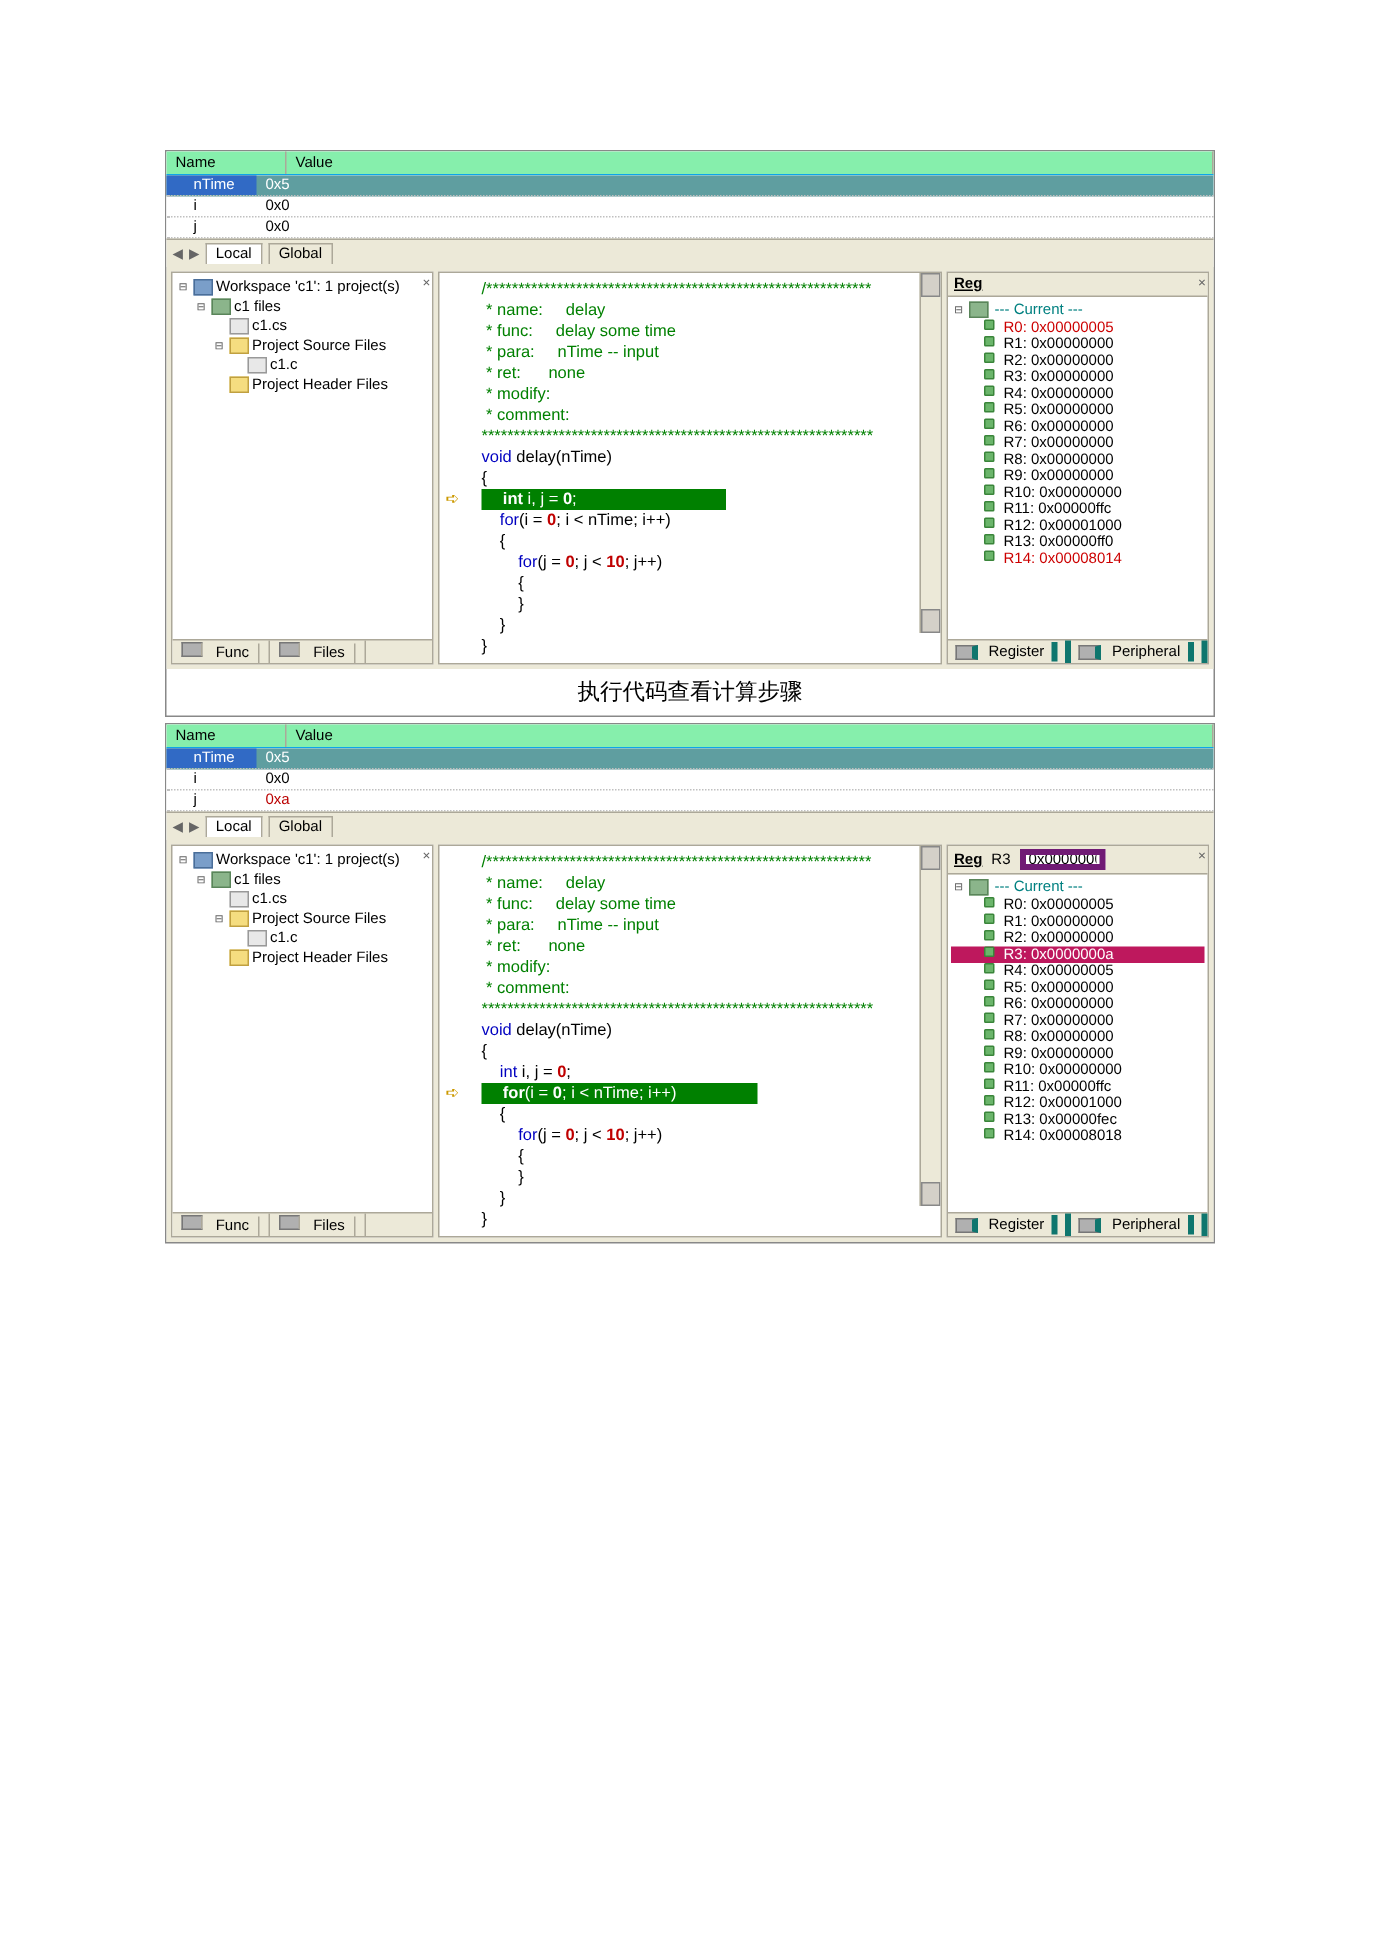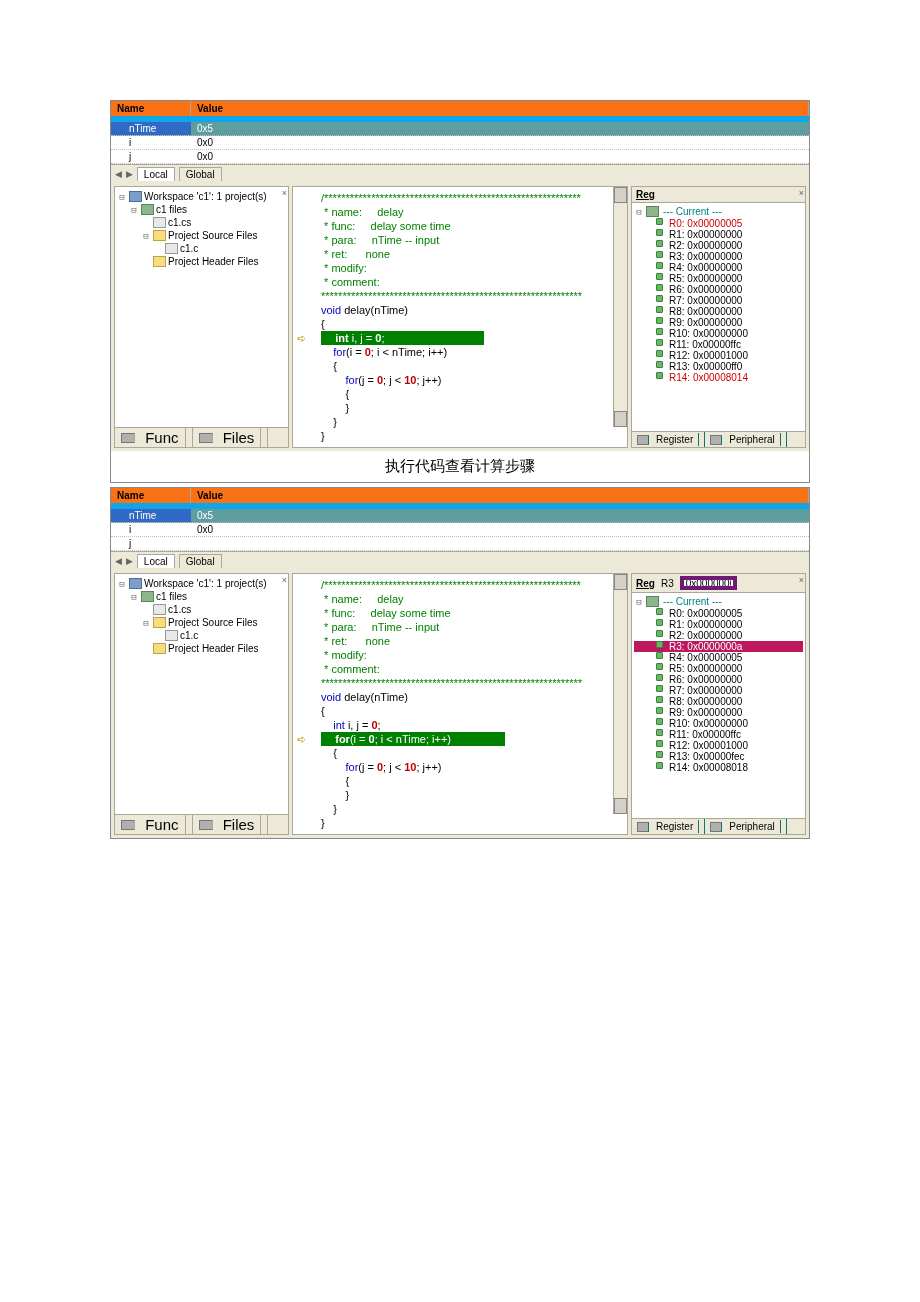--- a/index.html
+++ b/index.html
@@ -1,66 +1,66 @@
 <!DOCTYPE html>
 <html><head>
 <meta charset="utf-8">
 <style>
 *{box-sizing:border-box;margin:0;padding:0;font-family:Tahoma,Arial,sans-serif}
 body{background:#fff;padding:100px 110px 0;font-size:11px}
 .outer-frame{border:1px solid #888;background:#fff;margin-bottom:4px}
 .vars-panel{background:#fff}
-.vars-header{display:flex;background:#f97316;border-bottom:6px solid #0ea5e9;font-weight:bold;font-size:10px}
+.vars-header{display:flex;background:#86efac;border-bottom:1px solid #0ea5e9;font-weight:normal;font-size:10px}
 .vars-header .col{padding:2px 6px;border-right:1px solid #aca899}
 .col-name{width:80px}
 .col-value{flex:1}
 .vars-body{background:#fff}
 .var-row{display:flex;border-bottom:1px dotted #c0c0c0;font-family:'Courier New',monospace;font-size:10px}
 .var-row .col{padding:1px 6px}
 .var-row.sel{background:#5f9ea0;color:#fff}
-.var-row .cn{width:80px;padding-left:18px}
+.var-row .cn{width:60px;padding-left:18px}
 .var-row.sel .cn{background:#316ac5;color:#fff}
 .var-row .cv{flex:1}
 .cv.red{color:#b00}
 .tabs-footer{background:#ece9d8;padding:2px 4px;display:flex;align-items:center;gap:4px;border-top:1px solid #aca899;font-size:10px}
 .tab-btn{background:#fff;border:1px solid #aca899;border-bottom:none;padding:1px 6px;font-size:10px}
 .tab-btn.inactive{background:#ece9d8}
 .nav-arrows{font-size:9px;color:#666}
 .ide-row{display:flex;gap:3px;background:#ece9d8;padding:3px}
 .tree-panel{width:175px;background:#fff;border:1px solid #aca899;font-size:10px;position:relative}
 .tree-content{padding:3px 2px;height:260px;overflow:hidden}
 .tree-item{display:flex;align-items:center;gap:2px;padding:1px 0;white-space:nowrap}
 .ti{display:inline-block;width:10px;text-align:center;color:#666;font-family:monospace;font-size:9px}
 .ticon{width:13px;height:11px;display:inline-block}
 .ic-ws{background:#7a9ec9;border:1px solid #4a6e99}
 .ic-proj{background:#8bb58b;border:1px solid #5a855a}
 .ic-file{background:#e8e8e8;border:1px solid #999}
 .ic-folder{background:#f5dd80;border:1px solid #c0a040}
-.tree-panel-tabs{position:absolute;bottom:0;left:0;right:0;display:flex;background:#ece9d8;border-top:1px solid #aca899;font-size:15px}
+.tree-panel-tabs{position:absolute;bottom:0;left:0;right:0;display:flex;background:#ece9d8;border-top:1px solid #aca899;font-size:10px}
 .tree-panel-tabs span{padding:1px 6px;border-right:1px solid #aca899}
 .code-panel{flex:1;background:#fff;border:1px solid #aca899;position:relative;overflow:hidden}
 .code-inner{padding:4px 8px 4px 28px;font-family:'Courier New',monospace;font-size:11px;line-height:14px}
 .cline{white-space:pre}
 .c-green{color:#008000}
 .c-blue{color:#0000c0}
 .c-red{color:#c00000;font-weight:bold}
 .hl-line{background:#008000;color:#fff;display:inline-block;padding:0 2px}
 .arrow-gutter{position:absolute;left:4px;width:16px;color:#c90;font-size:11px}
 .reg-panel{width:175px;background:#fff;border:1px solid #aca899;font-size:10px;position:relative}
 .reg-header{background:#ece9d8;padding:2px 4px;border-bottom:1px solid #aca899;display:flex;align-items:center;gap:6px}
 .reg-header .lbl{font-weight:bold;text-decoration:underline}
 .reg-header input{font-size:10px;height:14px;border:4px solid #701a75;padding:0 2px;width:57px}
 .reg-body{padding:2px;font-family:'Courier New',monospace;font-size:10px;height:240px;overflow:hidden}
 .reg-title{color:#008080;padding-left:18px}
 .reg-line{display:flex;align-items:flex-start;gap:3px;padding:0 0 0 22px;white-space:nowrap}
 .reg-dot{width:7px;height:7px;background:#6bb56b;border:1px solid #3a853a;border-radius:1px;margin-right:3px}
 .reg-line.red{color:#c00}
 .reg-line.sel{background:#be185d;color:#fff}
 .reg-tabs{position:absolute;bottom:0;left:0;right:0;display:flex;background:#ece9d8;border-top:1px solid #aca899;font-size:10px}
-.reg-tabs span{padding:1px 5px;border-right:1px solid #0f766e;display:flex;align-items:center;gap:2px}
+.reg-tabs span{padding:1px 5px;border-right:4px solid #0f766e;display:flex;align-items:center;gap:2px}
 .tiny-icon{width:10px;height:10px;background:#b0b0b0;border:1px solid #777;display:inline-block}
 .sb{position:absolute;right:0;top:0;bottom:20px;width:14px;background:#ece9d8;border-left:1px solid #aca899}
 .sb::before,.sb::after{content:"";position:absolute;left:0;right:0;height:14px;background:#d4d0c8;border:1px solid #888}
 .sb::before{top:0}.sb::after{bottom:0}
 .caption{font-size:15px;text-align:center;padding:6px 0;font-family:Arial,sans-serif}
 .close-x{position:absolute;top:1px;right:1px;font-size:9px;color:#666}
 </style>
 </head>
 <body>
 
@@ -255,20 +255,21 @@
         <div class="var-row sel">
           <div class="col cn">nTime</div>
           <div class="col cv">0x5</div>
         </div>
         <div class="var-row">
           <div class="col cn">i</div>
           <div class="col cv">0x0</div>
         </div>
         <div class="var-row">
           <div class="col cn">j</div>
+          <div class="col cv red">0xa</div>
         </div>
       </div>
     <div class="tabs-footer">
       <span class="nav-arrows">◀</span>
       <span class="nav-arrows">▶</span>
       <span class="tab-btn">Local</span>
       <span class="tab-btn inactive">Global</span>
     </div>
   </div>
 

